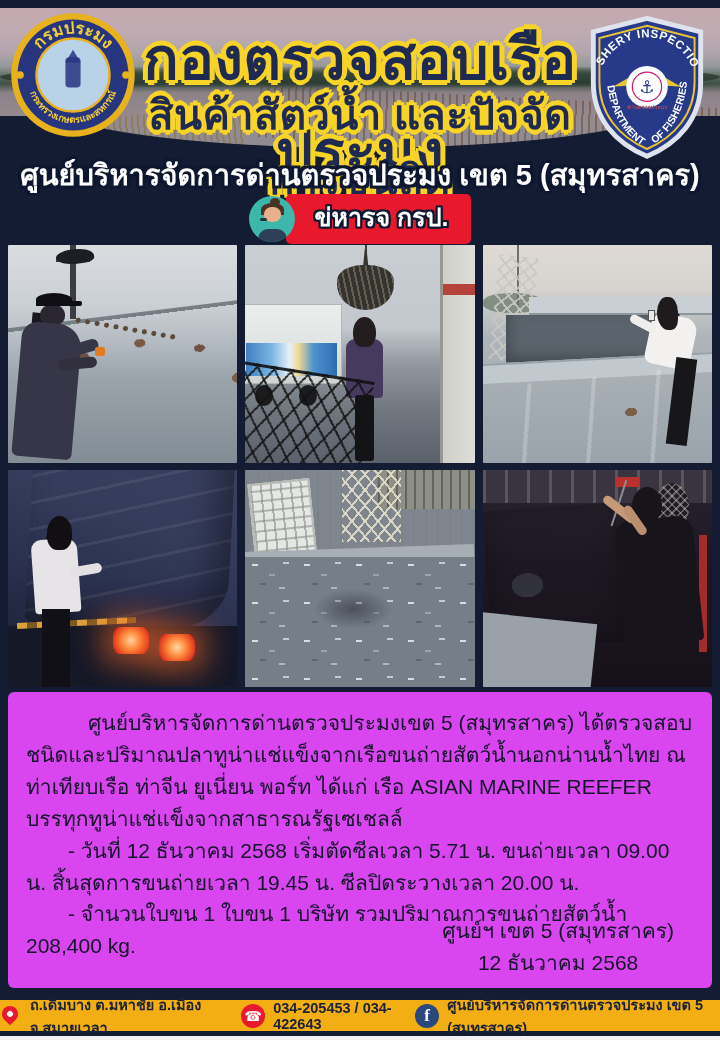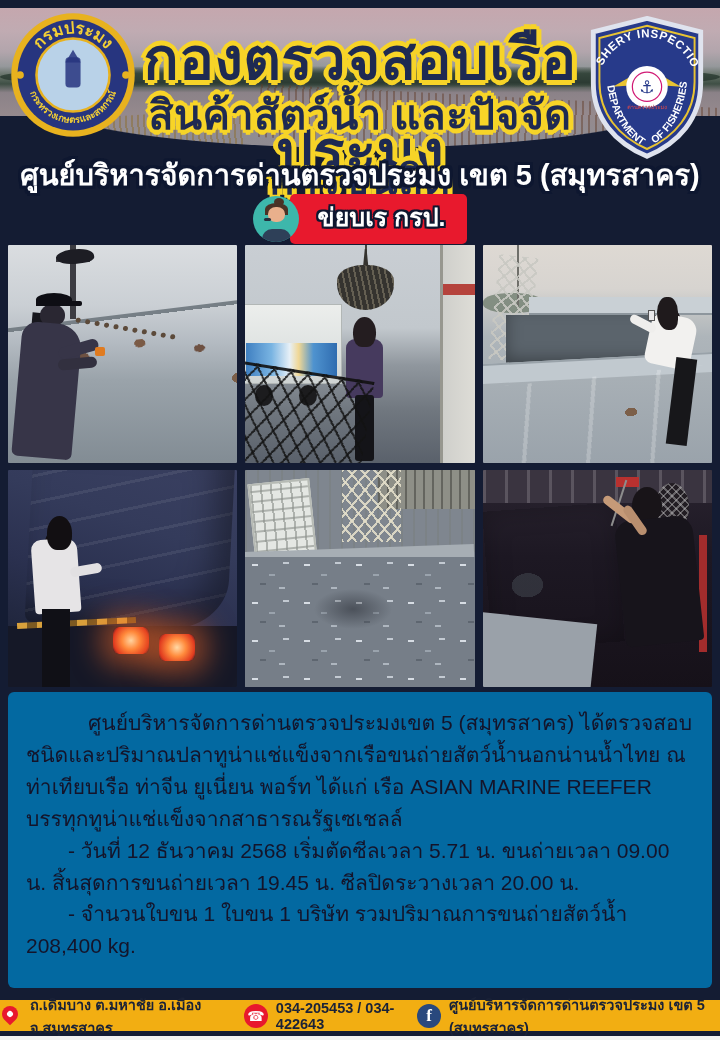--- a/index.html
+++ b/index.html
@@ -217,21 +217,21 @@
       repeating-linear-gradient(45deg,  rgba(205,205,205,.4) 0 1.5px, transparent 1.5px 6px),
       repeating-linear-gradient(-45deg, rgba(205,205,205,.4) 0 1.5px, transparent 1.5px 6px);
     border-radius:50%; }
   .ph6 .shirt6 { position:absolute; right:6%; top:22%; width:34%; height:58%; background:#17141b; border-radius:16px 18px 4px 6px; transform:rotate(-6deg); }
   .ph6 .arm6a { position:absolute; right:32%; top:16%; width:17%; height:9px; background:#c59a78; border-radius:6px; transform:rotate(38deg); }
   .ph6 .arm6b { position:absolute; right:26%; top:21%; width:15%; height:9px; background:#b98f6f; border-radius:6px; transform:rotate(55deg); }
   .ph6 .stick { position:absolute; right:40%; top:4%; width:2px; height:22%; background:#8d8d8d; transform:rotate(18deg); }
   
   .panel {
     position:absolute; top:692px; left:8px; width:704px; height:296px;
-    background:#0369a1; border-radius:6px; z-index:2;
+    background:#d946ef; border-radius:6px; z-index:2;
     padding:15px 18px; color:#14142a; font-size:21px; line-height:1.52;
   }
   .panel p { margin:0; }
   .indent-lg { text-indent:62px; }
   .indent-sm { text-indent:42px; }
   .signoff { position:absolute; right:38px; bottom:10px; text-align:center; font-size:21px; line-height:1.5; }
   
   .footer-bar {
     position:absolute; top:1000px; left:0; width:720px; height:31px;
     background:#f2ae12; z-index:3;
@@ -301,21 +301,21 @@
   <div class="band-title outline-n">ศูนย์บริหารจัดการด่านตรวจประมง เขต 5 (สมุทรสาคร)</div>
 
   <div class="news-row">
     <div class="avatar">
       <div class="av-bun"></div>
       <div class="av-hair"></div>
       <div class="av-head"></div>
       <div class="av-body"></div>
       <div class="av-mic"></div>
     </div>
-    <div class="news-pill outline-n2">ข่ยบเร กรป.</div>
+    <div class="news-pill outline-n2">ข่หารจ กรป.</div>
   </div>
 
   <div class="photo-grid">
 
     <figure class="photo ph1" title="เจ้าหน้าที่ตัดซีลโซ่ที่กราบเรือขนถ่ายสัตว์น้ำ">
       <div class="mast"></div>
       <div class="bird"></div>
       <div class="wall"></div>
       <div class="chain"></div>
       <div class="hairL"></div>
@@ -394,25 +394,29 @@
       <div class="arm6a"></div>
       <div class="arm6b"></div>
     </figure>
 
   </div>
 
   <div class="panel">
     <p class="indent-lg">ศูนย์บริหารจัดการด่านตรวจประมงเขต 5 (สมุทรสาคร) ได้ตรวจสอบชนิดและปริมาณปลาทูน่าแช่แข็งจากเรือขนถ่ายสัตว์น้ำนอกน่านน้ำไทย ณ ท่าเทียบเรือ ท่าจีน ยูเนี่ยน พอร์ท ได้แก่ เรือ ASIAN MARINE REEFER บรรทุกทูน่าแช่แข็งจากสาธารณรัฐเซเชลล์</p>
     <p class="indent-sm">- วันที่ 12 ธันวาคม 2568 เริ่มตัดซีลเวลา 5.71 น. ขนถ่ายเวลา 09.00 น. สิ้นสุดการขนถ่ายเวลา 19.45 น. ซีลปิดระวางเวลา 20.00 น.</p>
     <p class="indent-sm">- จำนวนใบขน 1 ใบขน 1 บริษัท รวมปริมาณการขนถ่ายสัตว์น้ำ 208,400 kg.</p>
+    <div class="signoff">
+      <div>ศูนย์ฯ เขต 5 (สมุทรสาคร)</div>
+      <div>12 ธันวาคม 2568</div>
+    </div>
   </div>
 
   <div class="footer-bar">
     <span class="pin"></span>
-    <span>ถ.เดิมบาง ต.มหาชัย อ.เมือง จ.สมุทรสาคร</span>
+    <span>ถ.เดิมบาง ต.มหาชัย อ.เมือง จ.สมุายเวลา</span>
     <span class="circle-icon phone-circle">☎</span>
     <span>034-205453 / 034-422643</span>
     <span class="circle-icon fb-circle">f</span>
     <span>ศูนย์บริหารจัดการด่านตรวจประมง เขต 5 (สมุทรสาคร)</span>
   </div>
   <div class="bottom-strip"></div>
 
 </div>
 
 </body></html>

